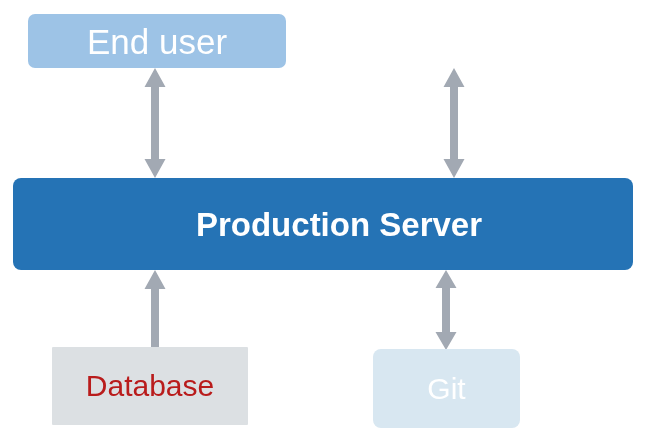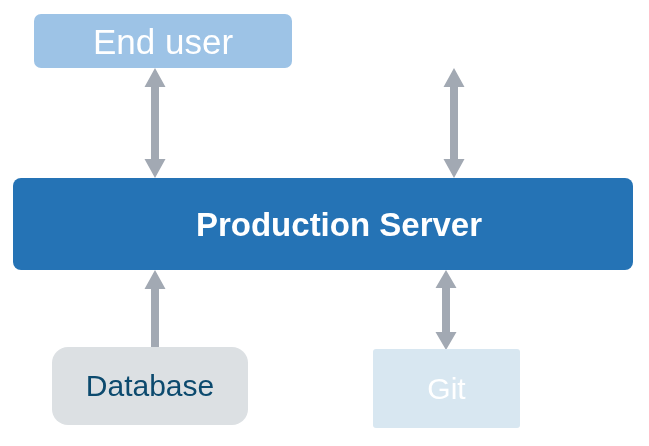--- a/index.html
+++ b/index.html
@@ -19,44 +19,44 @@
     box-sizing: border-box;
     text-align: center;
     line-height: 1;
   }
   .node-light-blue {
     background: #9DC3E6;
     color: #ffffff;
     border-radius: 7px;
     font-size: 35px;
   }
-  .node-end-user   { left: 34px;  top: 14px;  width: 258px; height: 54px; }
+  .node-end-user   { left: 28px;  top: 14px;  width: 258px; height: 54px; }
   .node-developer  { left: 336px; top: 14px;  width: 258px; height: 54px; }
   .node-production {
     left: 13px; top: 178px; width: 620px; height: 92px;
     background: #2573B5;
     color: #ffffff;
     border-radius: 8px;
     font-size: 33px;
     font-weight: bold;
     padding-left: 32px;
   }
   .node-database {
     left: 52px; top: 347px; width: 196px; height: 78px;
     background: #DCE0E3;
-    color: #0c4a6e;
-    border-radius: 16px;
+    color: #b91c1c;
+    border-radius: 1px;
     font-size: 30px;
     align-items: center;
   }
   .node-git {
     left: 373px; top: 349px; width: 147px; height: 79px;
     background: #D8E7F1;
     color: #ffffff;
-    border-radius: 3px;
+    border-radius: 8px;
     font-size: 30px;
   }
   .arrow { position: absolute; display: block; }
   .arrow polygon { fill: #A2A9B3; }
   .arrow-enduser    { left: 144px; top: 68px; }
   .arrow-developer  { left: 443px; top: 68px; }
   .arrow-database   { left: 144px; top: 270px; }
   .arrow-git        { left: 435px; top: 270px; }
 </style>
 </head>

